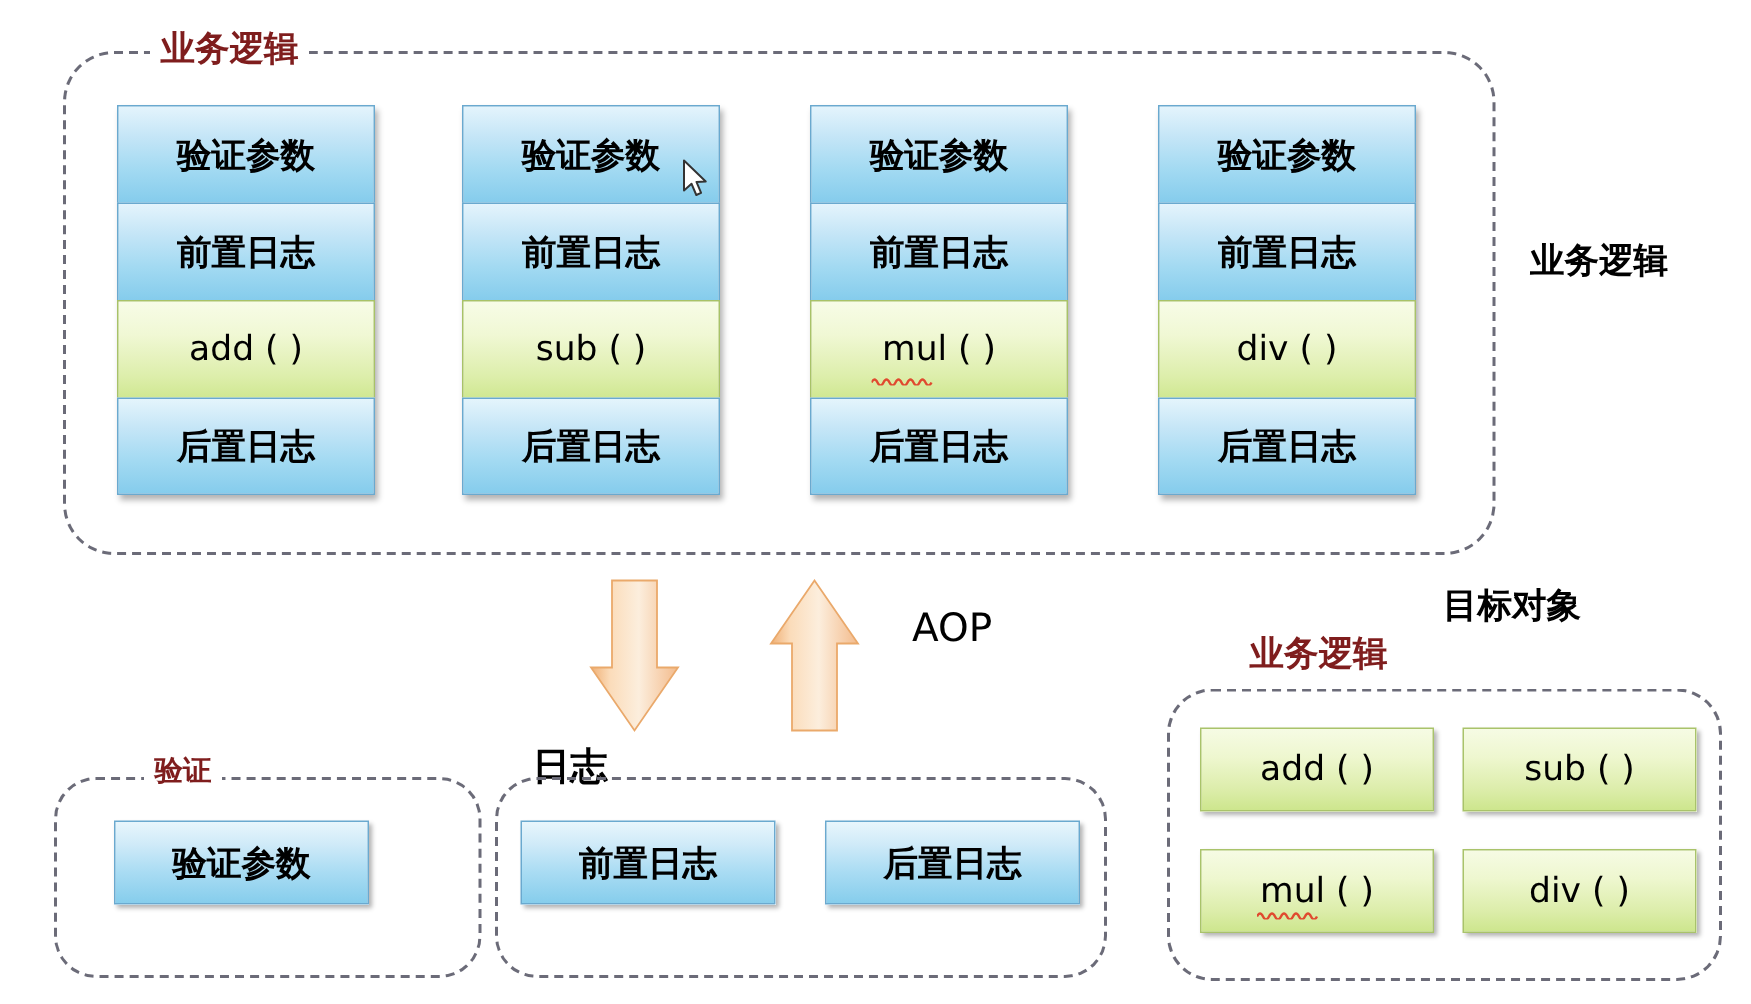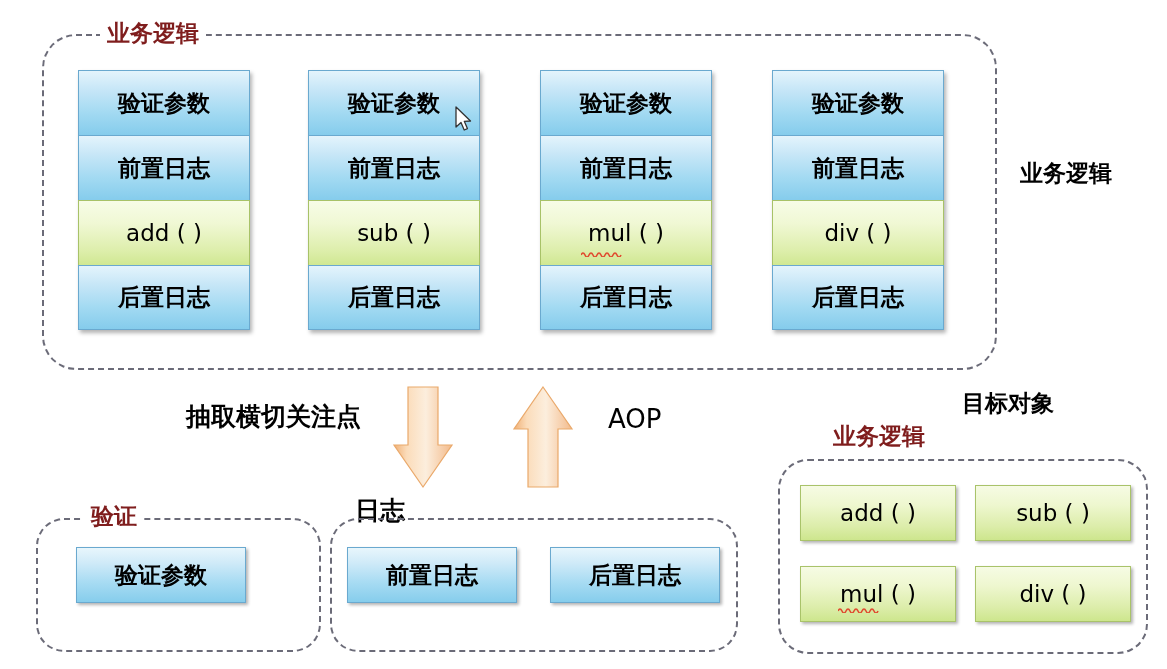--- a/index.html
+++ b/index.html
@@ -159,21 +159,20 @@
     <div class="cell blue" style="height:65px; font-size:23px;">验证参数</div>
     <div class="cell blue" style="height:65px; font-size:23px;">前置日志</div>
     <div class="cell green" style="height:65px; font-size:23px;">div ( )</div>
     <div class="cell blue" style="height:65px; font-size:23px;">后置日志</div>
   </div>
 
   <svg class="cursor" style="left:455px; top:106px;" width="20" height="28" viewBox="0 0 20 28">
     <path d="M1 1 L1 21 L6 16.5 L9.2 24 L12.4 22.6 L9.3 15.3 L15.5 15 Z" fill="#ffffff" stroke="#333333" stroke-width="1.3" stroke-linejoin="round"></path>
   </svg>
 
-  <div class="caption" style="left:186px; top:400px; font-size:25px;">抽取横切关注点</div>
 
   <div class="caption" style="left:355px; top:478px; font-size:25px;margin-top:16px;">日志</div>
 
   <div class="caption latin" style="left:608px; top:404px; font-size:26px;">AOP</div>
 
   <div class="arrow" style="left:392px; top:386px;">
     <svg width="64" height="108" viewBox="0 0 64 108">
       <defs>
         <linearGradient id="downGrad" x1="0" y1="0" x2="1" y2="0">
           <stop offset="0%" stop-color="#f0b076"></stop>
@@ -198,21 +197,21 @@
           <stop offset="100%" stop-color="#f3bb8c"></stop>
         </linearGradient>
       </defs>
       <g transform="translate(2,1)">
         <path d="M29 0 L58 42 L44 42 L44 100 L14 100 L14 42 L0 42 Z" fill="url(#upGrad)" stroke="#eaa96b" stroke-width="1.2"></path>
       </g>
     </svg>
   </div>
 
   <div class="dashed-group" style="left:36px; top:518px; width:285px; height:134px; border-radius:28px;"></div>
-  <div class="group-label" style="left:84px; top:505px; font-size:23px;">验证</div>
+  <div class="group-label" style="left:96px; top:505px; font-size:19px;">验证</div>
 
   <div class="box box-blue box-shadow" style="left:76px; top:547px; width:170px; height:56px; font-size:23px;">验证参数</div>
 
   <div class="dashed-group" style="left:330px; top:518px; width:408px; height:134px; border-radius:28px;"></div>
   <div class="group-label" style="left:352px; top:478px; font-size:25px; background:transparent; opacity:0;">日志</div>
 
   <div class="box box-blue box-shadow" style="left:347px; top:547px; width:170px; height:56px; font-size:23px;">前置日志</div>
   <div class="box box-blue box-shadow" style="left:550px; top:547px; width:170px; height:56px; font-size:23px;">后置日志</div>
 
 

